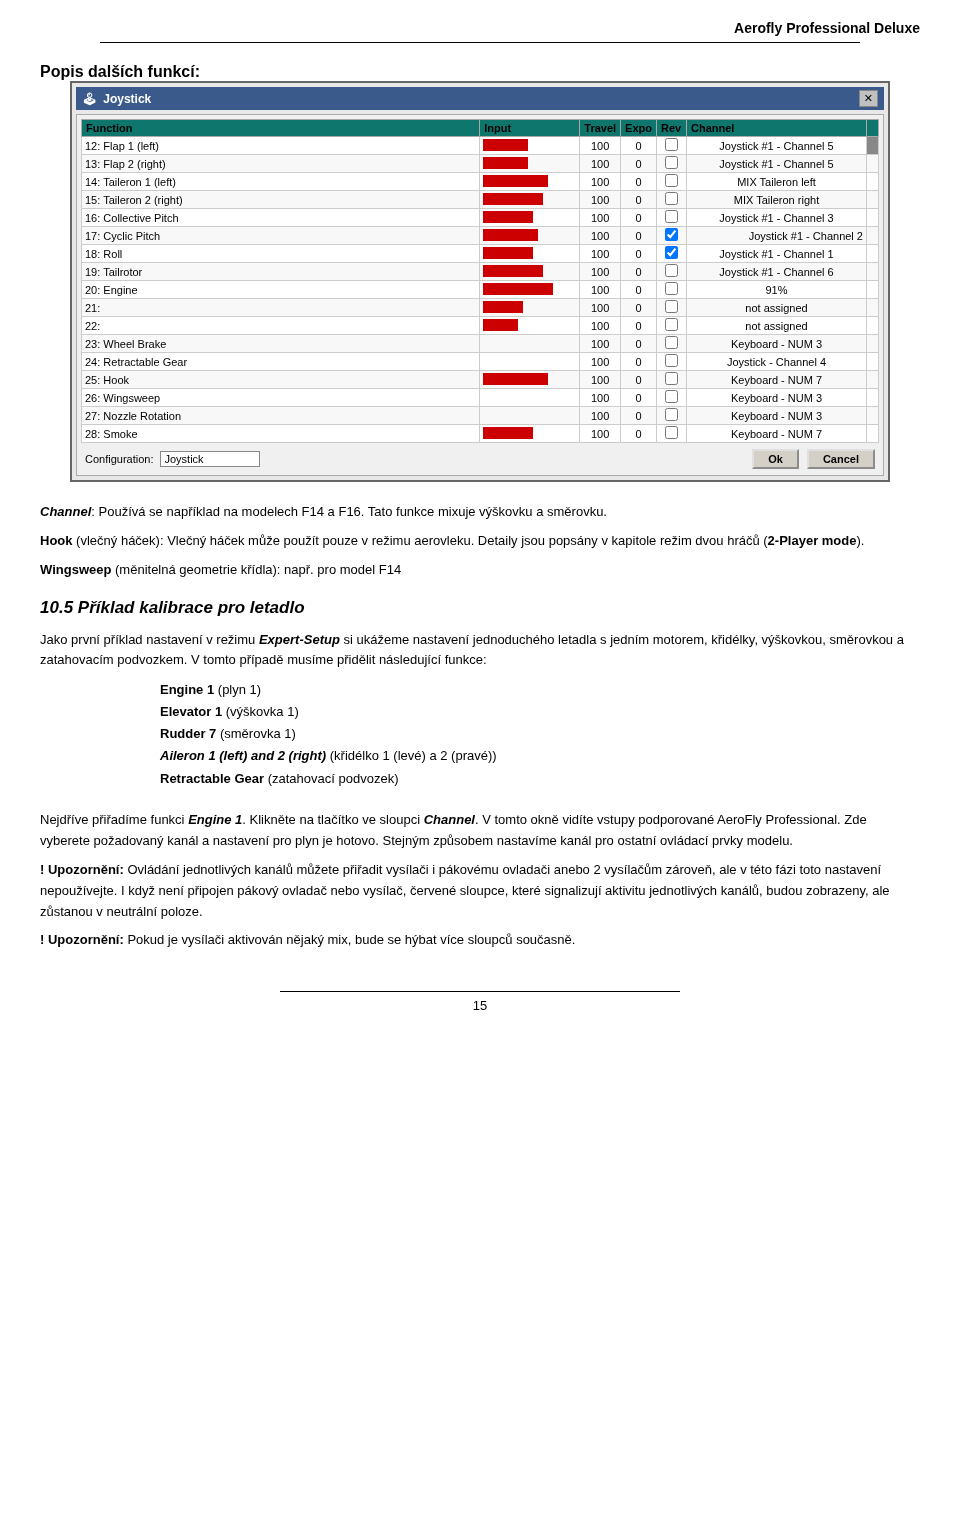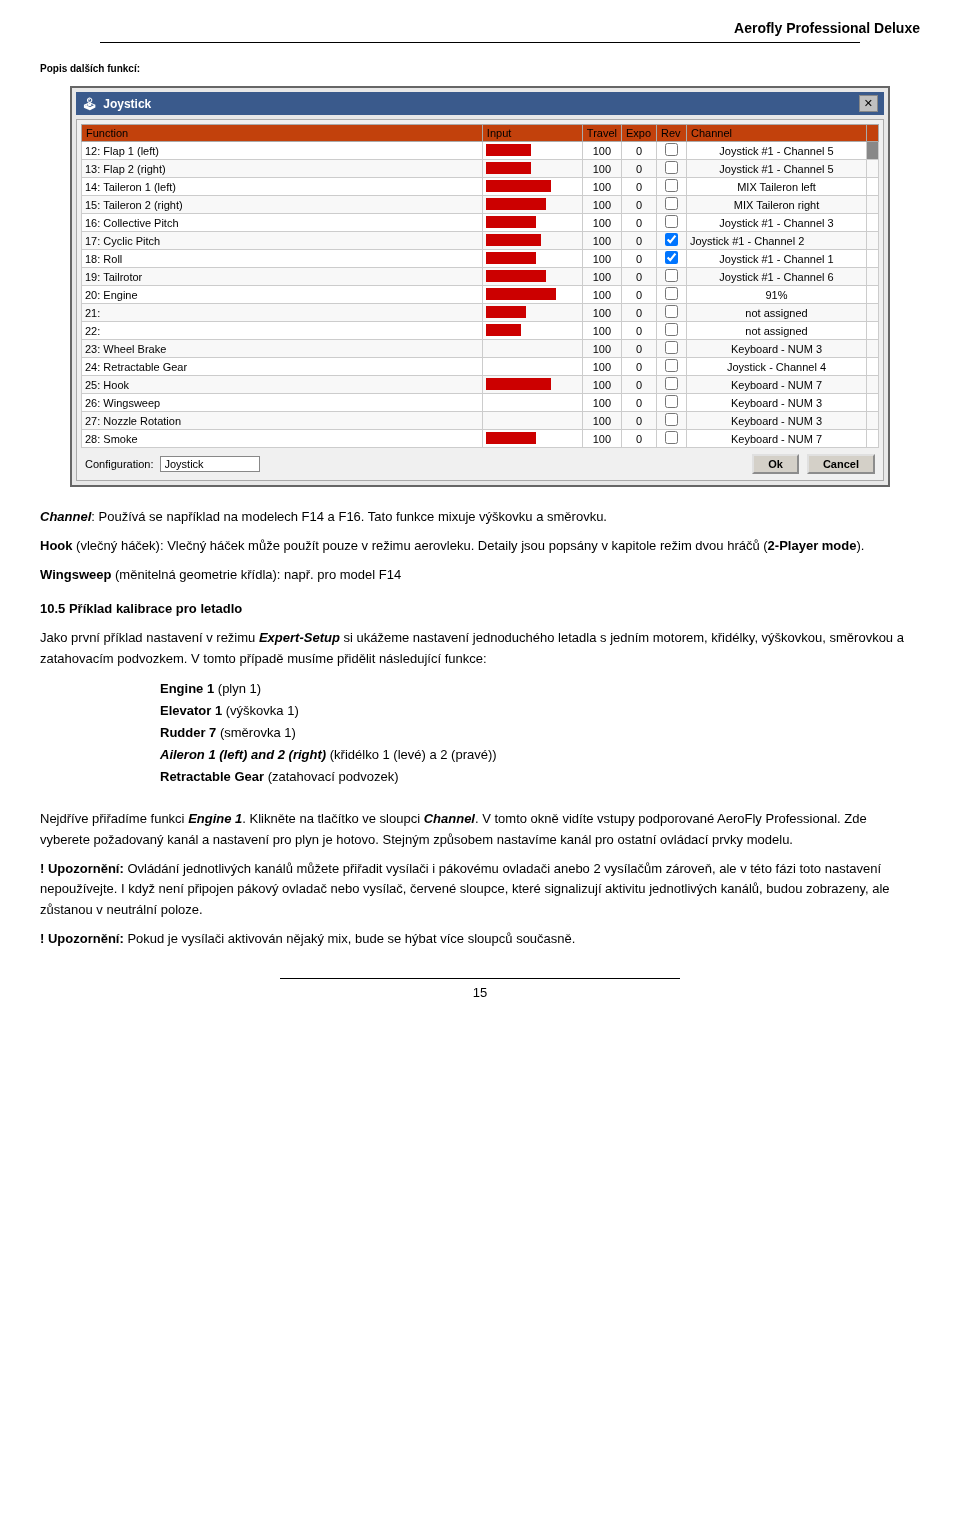--- a/index.html
+++ b/index.html
@@ -16,23 +16,22 @@
       font-size: 14px;
       font-weight: bold;
       margin-bottom: 6px;
     }
     .title-divider {
       border: none;
       border-top: 1px solid #000;
       margin: 0 60px 20px 60px;
     }
     .section-label {
-      font-size: 10px;
-      font-weight: bold;
-      margin-bottom: 12px;
+      font-size: 16px;
+      font-weight: bold;
     }
     
     .dialog {
       border: 2px solid #666;
       background: #e8e8e8;
       width: 820px;
       margin: 0 auto 20px auto;
       padding: 4px;
     }
     .dialog-titlebar {
@@ -63,25 +62,25 @@
       border: 1px solid #aaa;
       padding: 4px;
     }
     
     .jstick-table {
       width: 100%;
       border-collapse: collapse;
       font-size: 11px;
     }
     .jstick-table th {
-      background: #c2410c;
+      background: #0f766e;
       border: 1px solid #aaa;
       padding: 2px 4px;
       text-align: left;
-      font-weight: normal;
+      font-weight: bold;
     }
     .jstick-table td {
       border: 1px solid #ccc;
       padding: 1px 3px;
       background: #fff;
       height: 18px;
     }
     .jstick-table tr:nth-child(even) td {
       background: #f8f8f8;
     }
@@ -149,34 +148,35 @@
     .main-content {
       margin-top: 16px;
       line-height: 1.6;
       font-size: 13px;
     }
     .main-content p {
       margin-bottom: 8px;
     }
     .section-heading {
       font-weight: bold;
-      font-size: 13px;
+      font-size: 17px;
       margin-top: 14px;
       margin-bottom: 6px;
+      font-style: italic;
     }
     .indent-list {
       margin-left: 120px;
       line-height: 1.7;
     }
     .bold { font-weight: bold; }
     .bold-italic { font-weight: bold; font-style: italic; }
     
     .page-footer {
       text-align: center;
-      margin-top: 28px;
+      margin-top: 40px;
       border-top: 1px solid #000;
       padding-top: 6px;
       font-size: 13px;
       width: 400px;
       margin-left: auto;
       margin-right: auto;
     }
     .exclamation { font-weight: bold; text-align: center; }
   </style>
 </head>
@@ -253,21 +253,21 @@
             <td class="rev-cell checkbox-cell"><input type="checkbox" style=""></td>
             <td class="channel-cell" style="cursor: pointer; text-align: center;">Joystick #1 - Channel 3</td>
             <td class="scrollbar-col"></td>
           </tr>
           <tr>
             <td>17: Cyclic Pitch</td>
             <td class="input-bar-cell"><span class="input-bar" style="width: 55px;"></span></td>
             <td class="travel-cell">100</td>
             <td class="expo-cell">0</td>
             <td class="rev-cell checkbox-cell"><input type="checkbox" checked="" style=""></td>
-            <td class="channel-cell" style="cursor: pointer; text-align: left;">Joystick #1 - Channel 2</td>
+            <td class="channel-cell" style="cursor: pointer; text-align: right;">Joystick #1 - Channel 2</td>
             <td class="scrollbar-col"></td>
           </tr>
           <tr>
             <td>18: Roll</td>
             <td class="input-bar-cell"><span class="input-bar" style="width: 50px;"></span></td>
             <td class="travel-cell">100</td>
             <td class="expo-cell">0</td>
             <td class="rev-cell checkbox-cell"><input type="checkbox" checked="" style=""></td>
             <td class="channel-cell" style="cursor: pointer; text-align: center;">Joystick #1 - Channel 1</td>
             <td class="scrollbar-col"></td>

